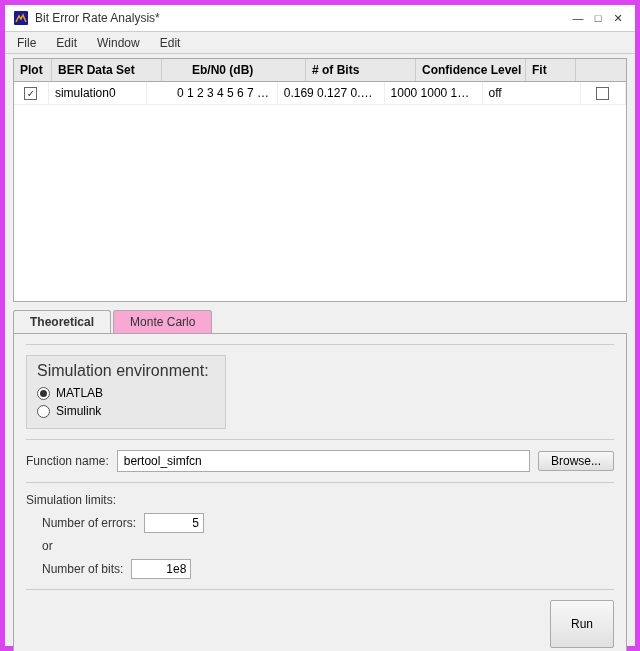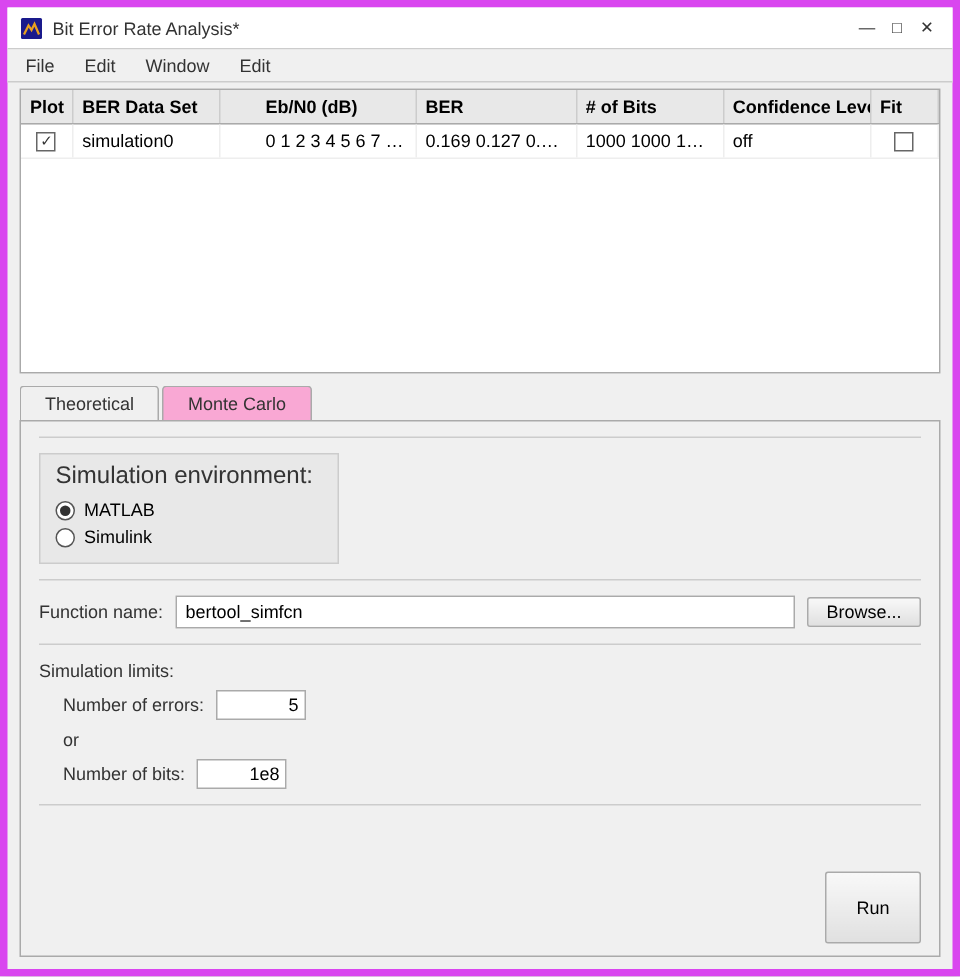--- a/index.html
+++ b/index.html
@@ -81,21 +81,21 @@
       color: #333;
       border-radius: 2px;
     }
 
     
     .table-area {
       background: white;
       border: 1px solid #aaa;
       margin: 4px 8px;
       flex-shrink: 0;
-      height: 190px;
+      height: 244px;
       overflow: hidden;
     }
     .table-header {
       display: flex;
       background: #e8e8e8;
       border-bottom: 1px solid #aaa;
       font-size: 12px;
       font-weight: bold;
     }
     .table-header-cell {
@@ -171,21 +171,21 @@
       border-bottom: none;
       cursor: pointer;
       font-size: 12px;
       color: #333;
       background: #f9a8d4;
       border-radius: 3px 3px 0 0;
       margin-right: 2px;
     }
     .tab.active {
       background: #f0f0f0;
-      font-weight: normal;
+      font-weight: bold;
       border-color: #aaa;
       position: relative;
       z-index: 1;
     }
 
     
     .tab-content {
       border: 1px solid #aaa;
       background: #f0f0f0;
       flex: 1;
@@ -341,21 +341,20 @@
     <div class="menu-item">Edit</div>
     <div class="menu-item">Window</div>
     <div class="menu-item">Edit</div>
   </div>
 
   <div class="table-area">
     <div class="table-header">
       <div class="table-header-cell col-plot">Plot</div>
       <div class="table-header-cell col-ber-data">BER Data Set</div>
       <div class="table-header-cell col-ebn0">Eb/N0 (dB)</div>
-      <div class="table-header-cell col-ber">BER</div>
       <div class="table-header-cell col-bits"># of Bits</div>
       <div class="table-header-cell col-conf">Confidence Level</div>
       <div class="table-header-cell col-fit">Fit</div>
     </div>
     <div class="table-row">
       <div class="table-cell col-plot checkbox-cell">
         <div class="checkbox checked"></div>
       </div>
       <div class="table-cell col-ber-data">simulation0</div>
       <div class="table-cell col-ebn0">0 1 2 3 4 5 6 7 8 9 ...</div>

